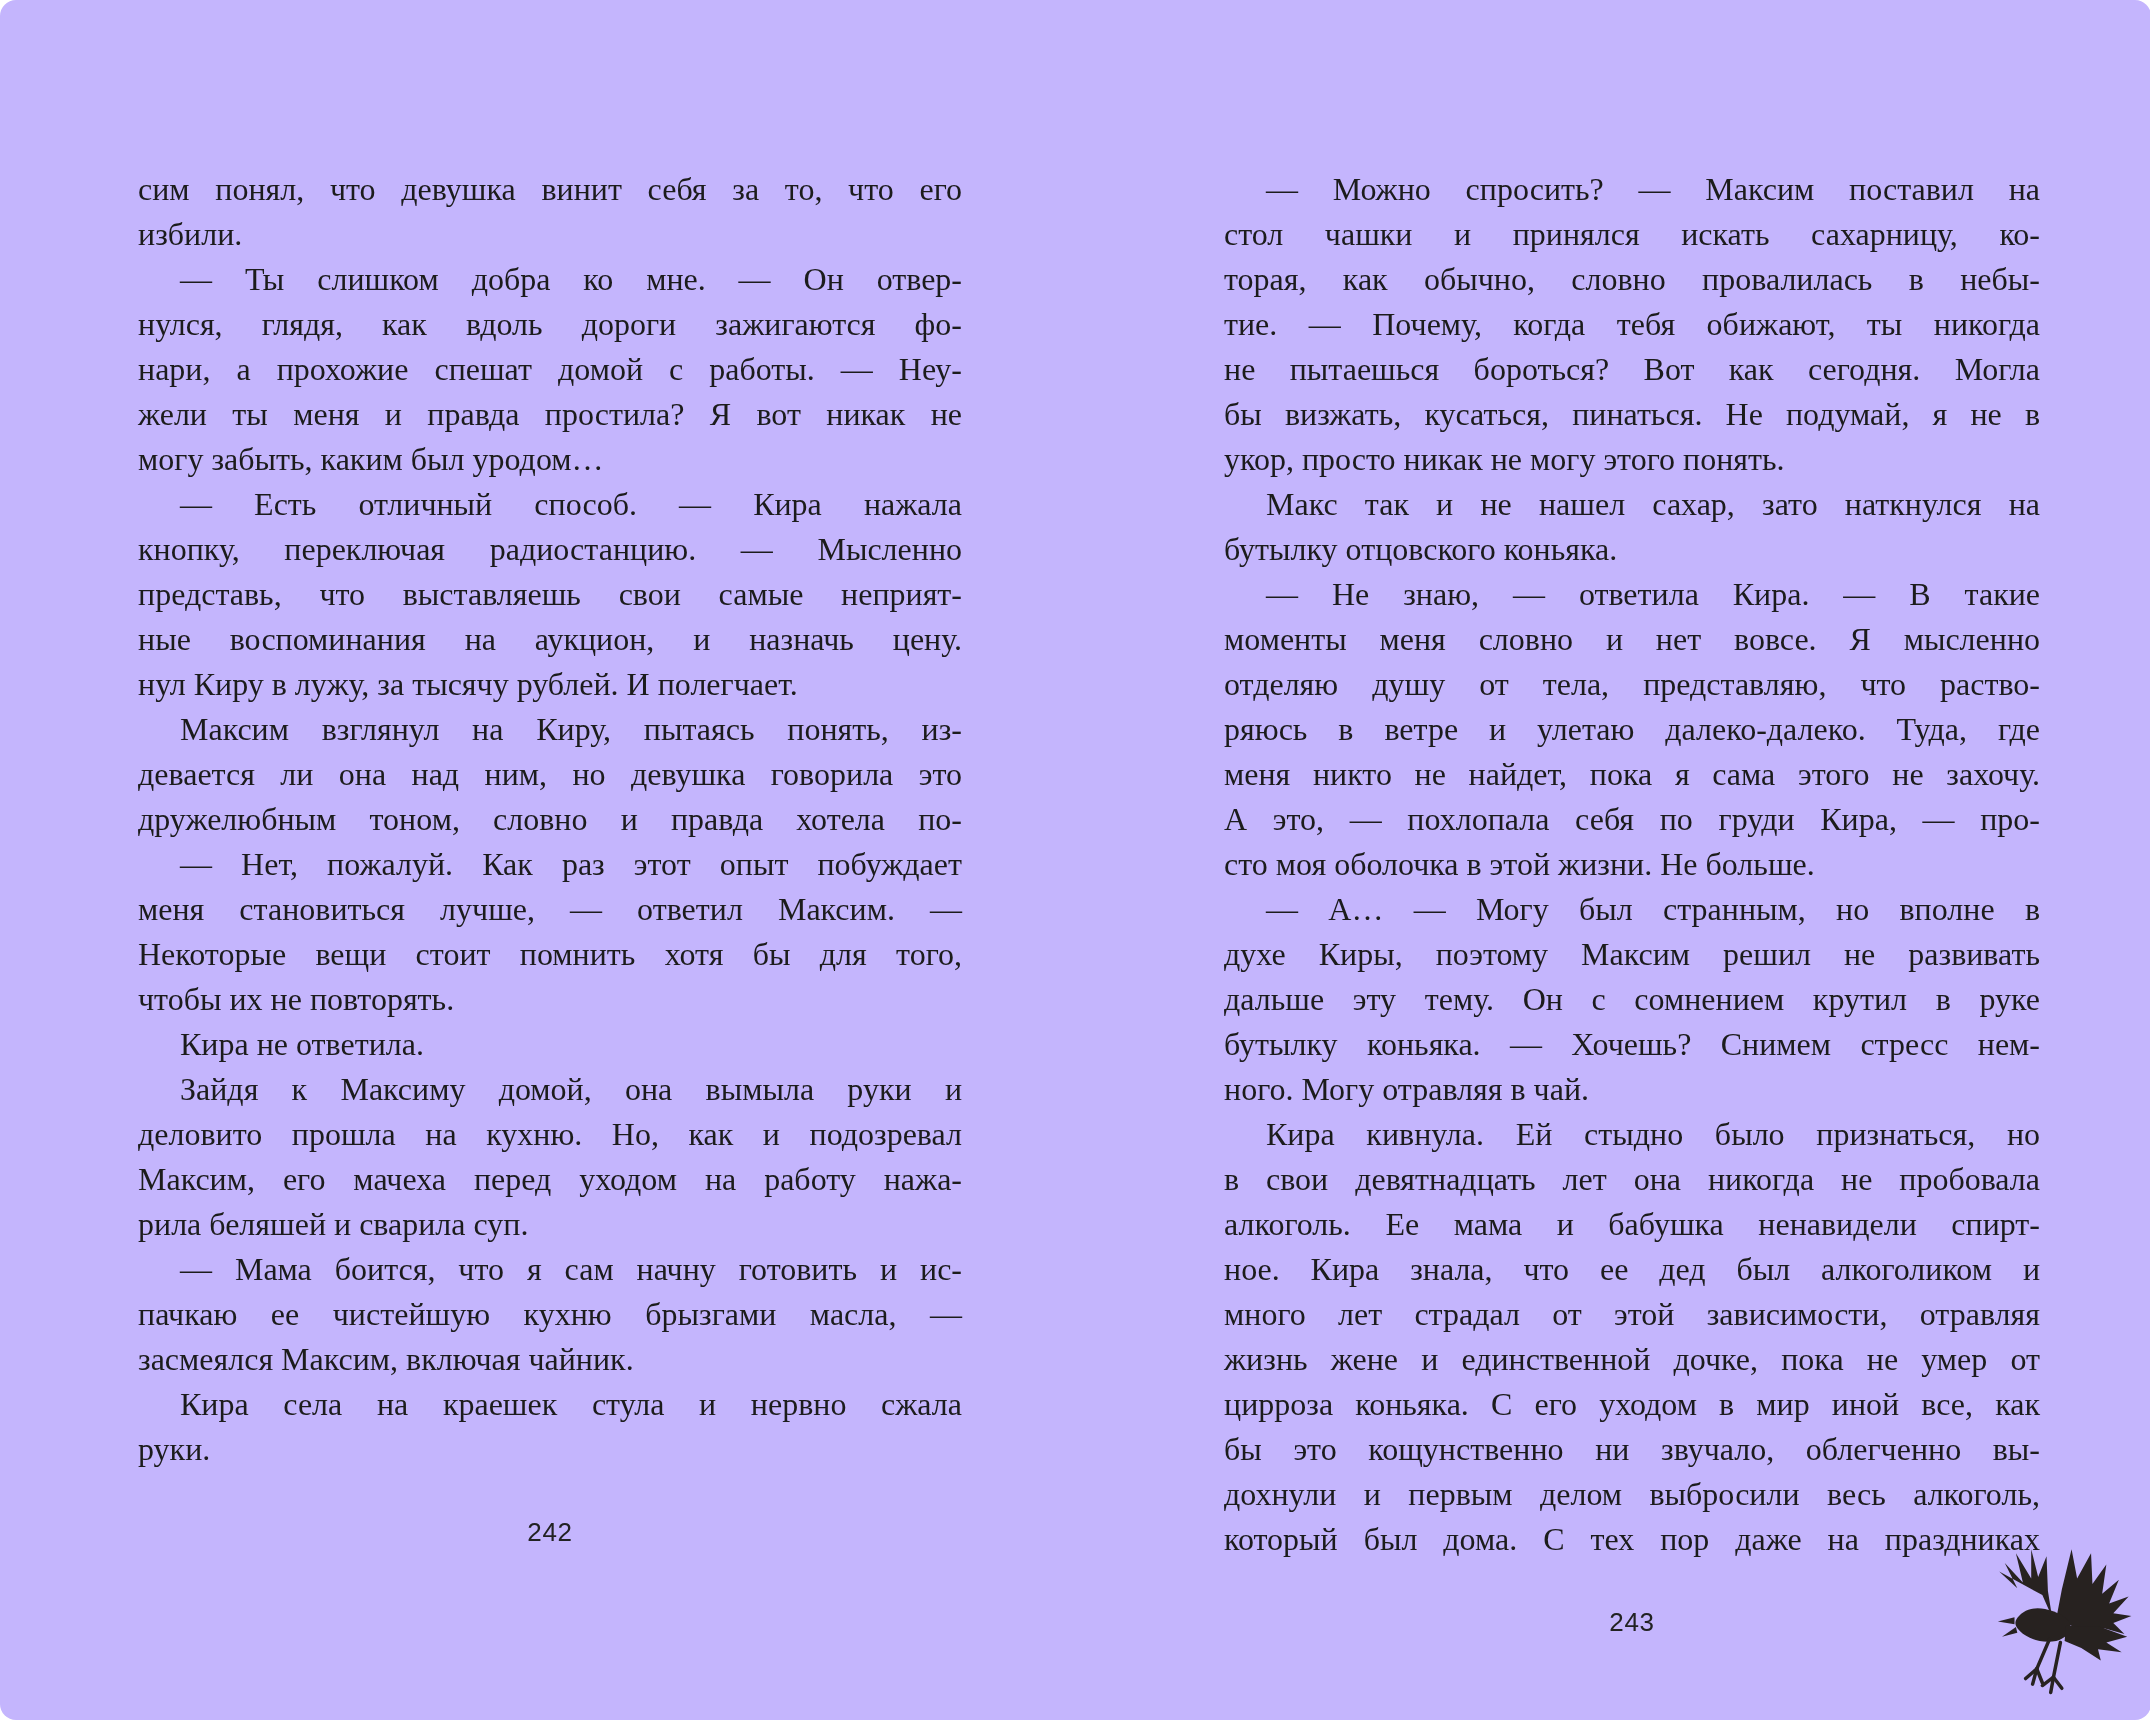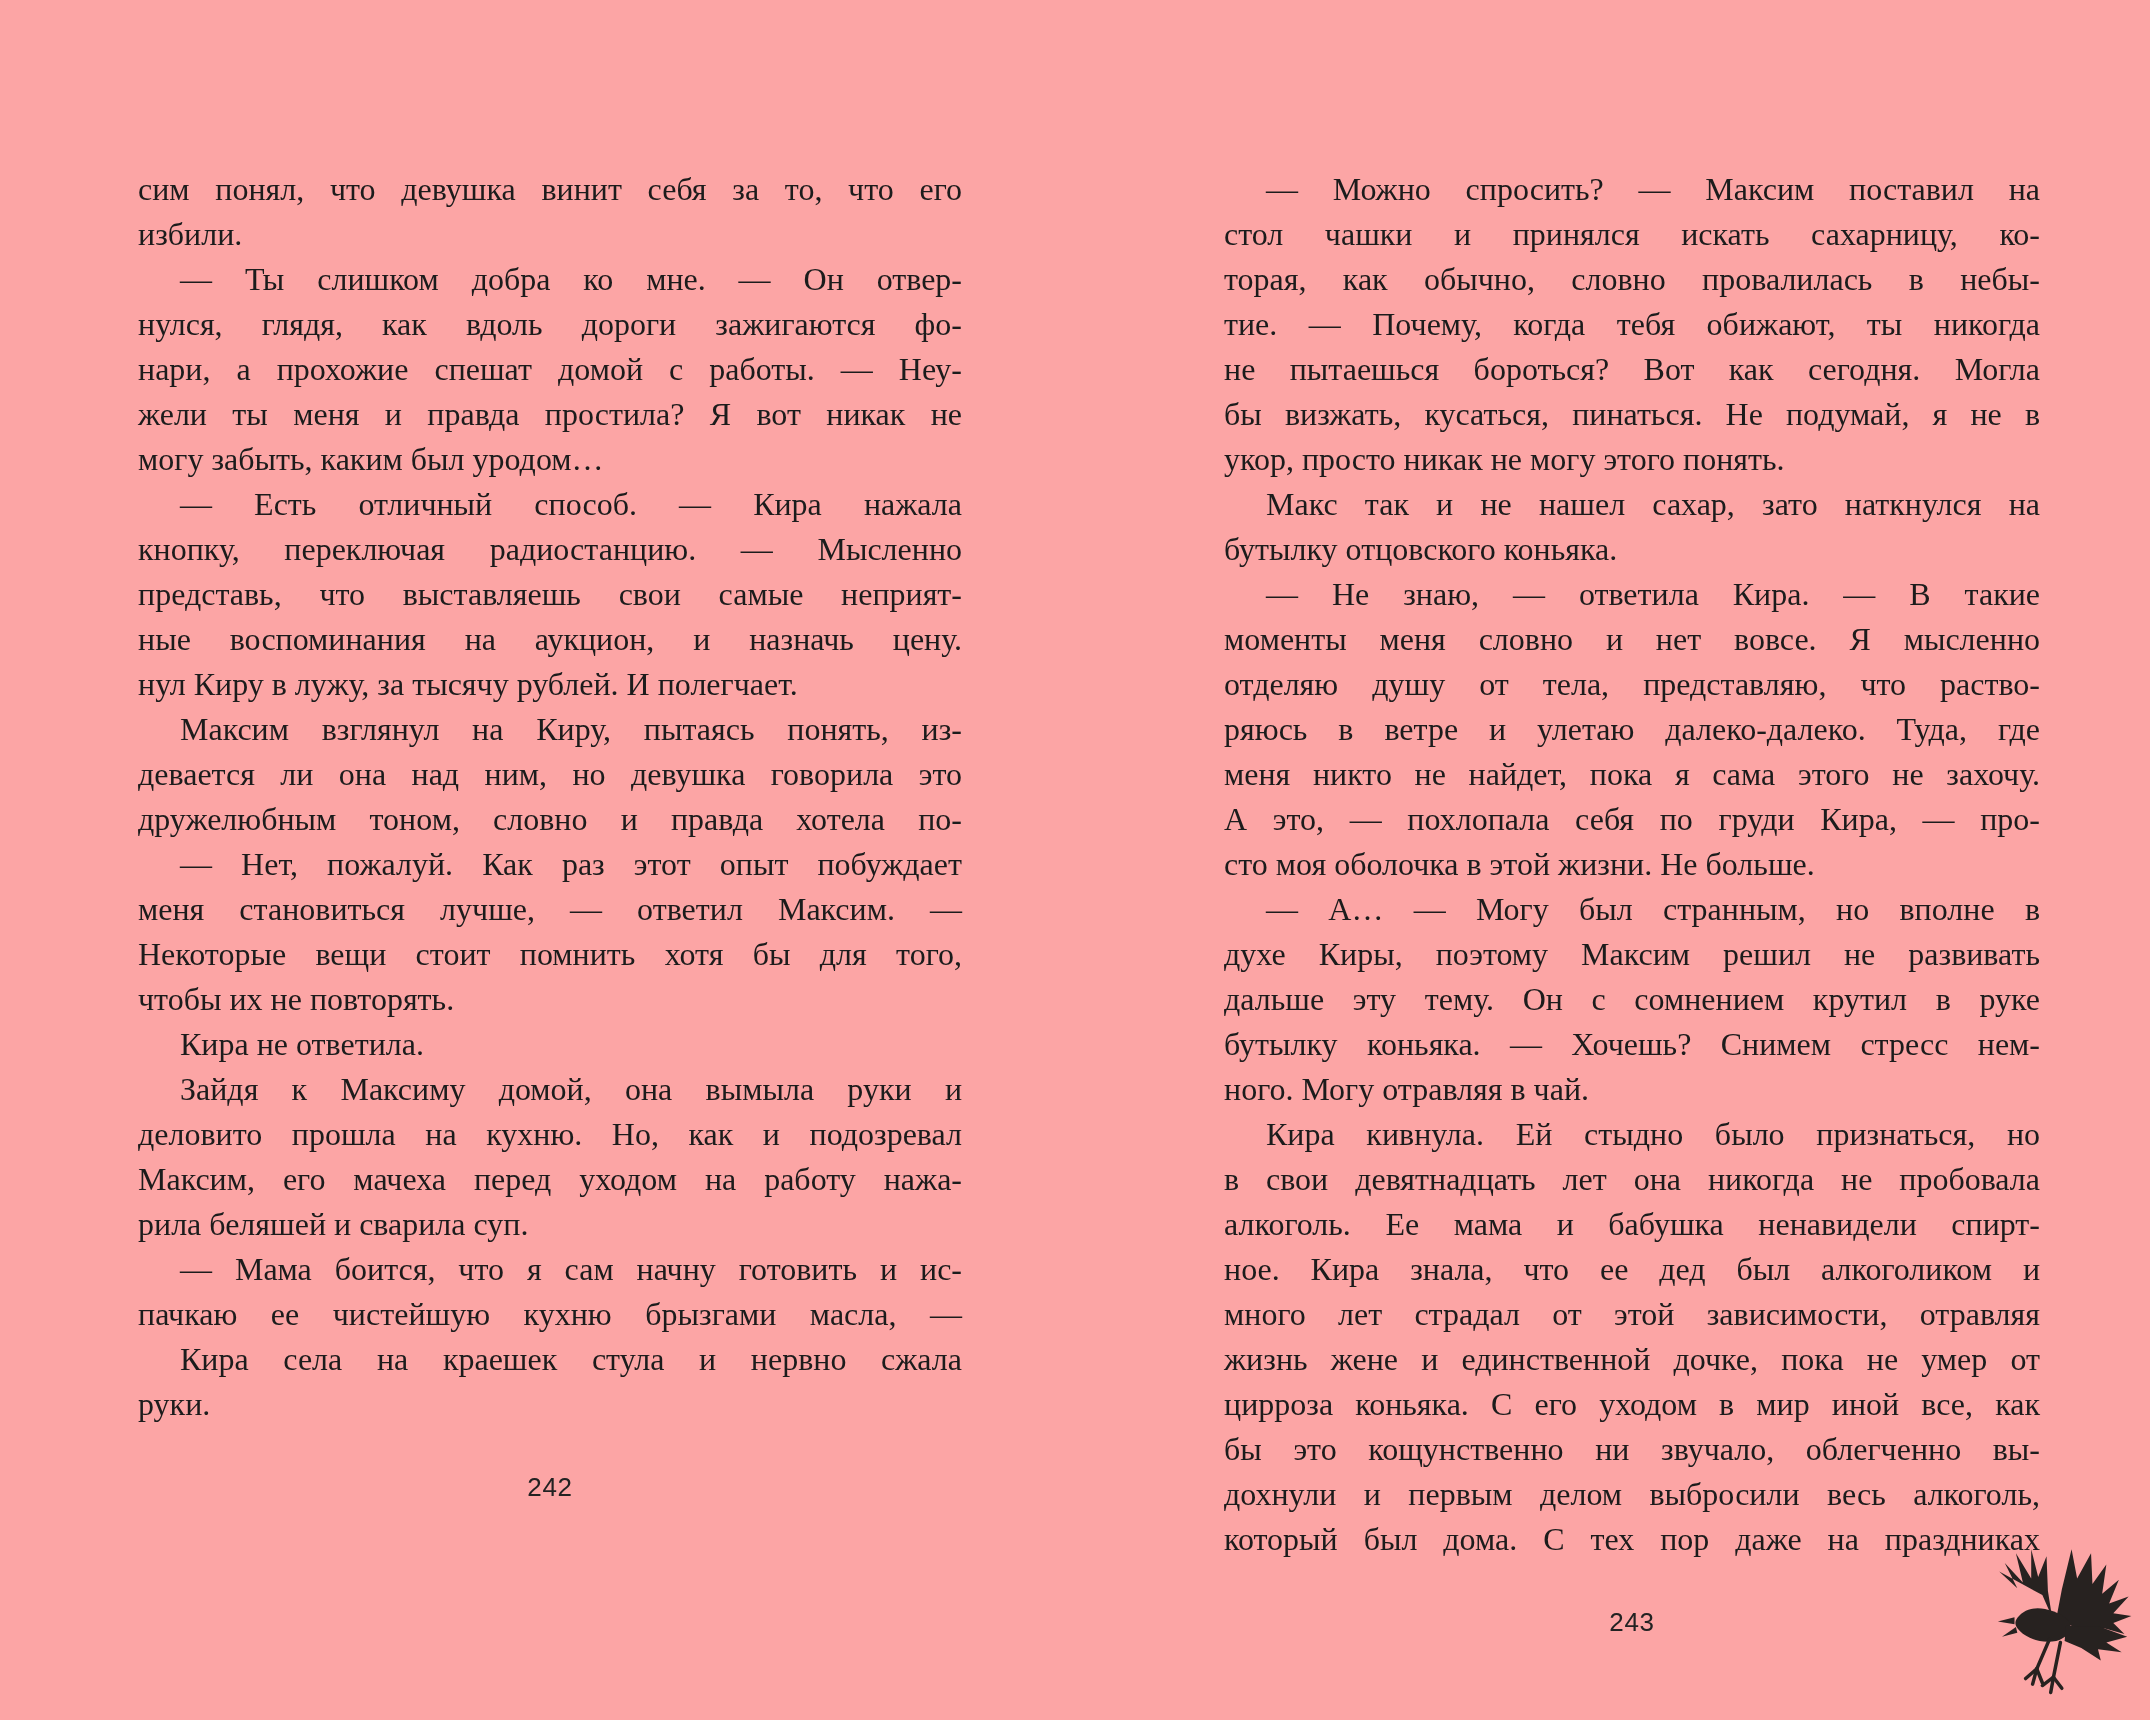--- a/index.html
+++ b/index.html
@@ -7,23 +7,24 @@
     padding: 0;
     width: 2151px;
     height: 1720px;
     background: #ffffff;
     overflow: hidden;
   }
   .spread {
     position: relative;
     width: 2151px;
     height: 1720px;
-    background: #fca5a5;
+    background: #c4b5fd;
     font-family: "Liberation Serif", "DejaVu Serif", serif;
     color: #1c1c1c;
+    border-radius: 16px;
   }
   .page-col {
     position: absolute;
     top: 167px;
   }
   .page-col.left  { left: 138px;  width: 824px; }
   .page-col.right { left: 1224px; width: 816px; }
   .line {
     height: 45px;
     line-height: 45px;
@@ -77,20 +78,21 @@
         <div class="line">меня становиться лучше, — ответил Максим. —</div>
         <div class="line">Некоторые вещи стоит помнить хотя бы для того,</div>
         <div class="line end">чтобы их не повторять.</div>
         <div class="line indent end">Кира не ответила.</div>
         <div class="line indent">Зайдя к Максиму домой, она вымыла руки и</div>
         <div class="line">деловито прошла на кухню. Но, как и подозревал</div>
         <div class="line">Максим, его мачеха перед уходом на работу нажа-</div>
         <div class="line end">рила беляшей и сварила суп.</div>
         <div class="line indent">— Мама боится, что я сам начну готовить и ис-</div>
         <div class="line">пачкаю ее чистейшую кухню брызгами масла, —</div>
+        <div class="line end">засмеялся Максим, включая чайник.</div>
         <div class="line indent">Кира села на краешек стула и нервно сжала</div>
         <div class="line end">руки.</div>
       </div>
     <div class="folio">242</div>
   </section>
 
   <section class="page-col right">
     <div class="lines" id="right-lines">
         <div class="line indent">— Можно спросить? — Максим поставил на</div>
         <div class="line">стол чашки и принялся искать сахарницу, ко-</div>

